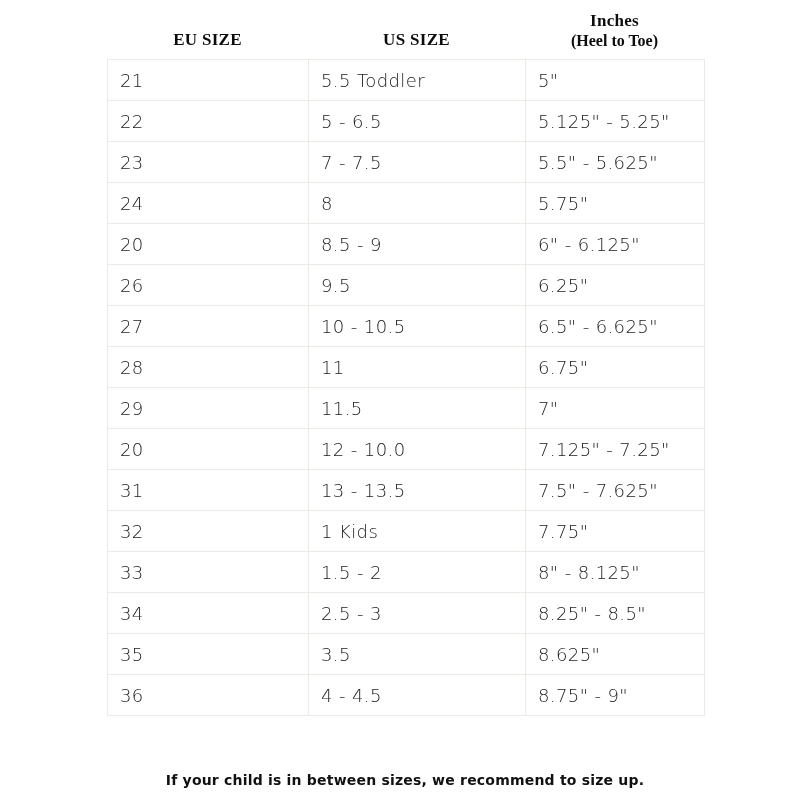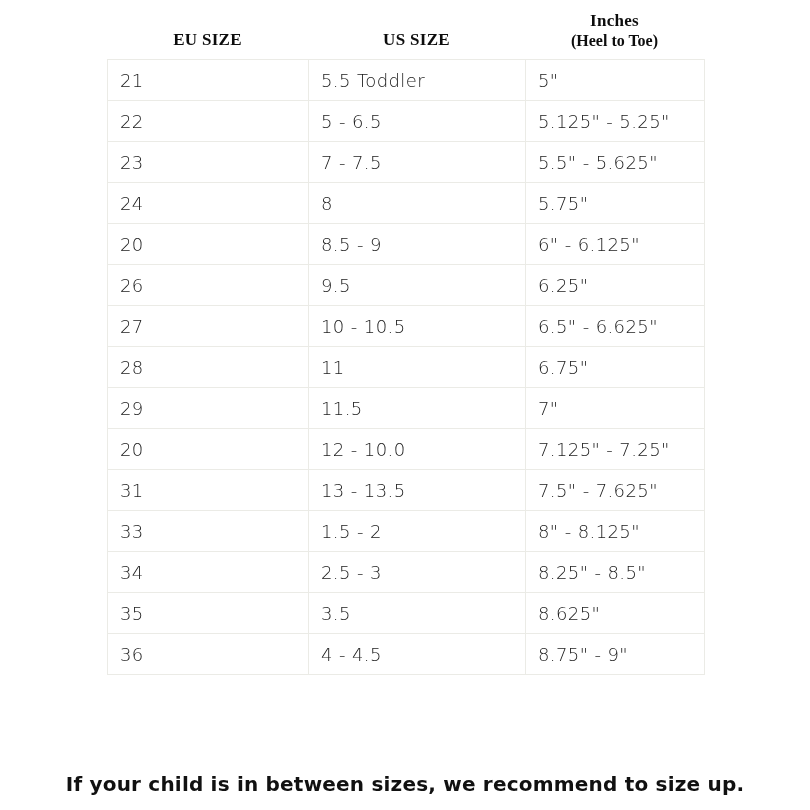--- a/index.html
+++ b/index.html
@@ -88,21 +88,21 @@
   }
 
   
   .footer-note {
     position: absolute;
     left: 0;
     top: 772px;
     width: 810px;
     text-align: center;
     font-family: "DejaVu Sans", "Liberation Sans", sans-serif;
-    font-size: 20px;
+    font-size: 14px;
     font-weight: 700;
     color: #111111;
     letter-spacing: 0.2px;
   }
 </style>
 </head>
 <body>
 
 <div class="page">
 
@@ -175,20 +175,25 @@
           <td>20</td>
           <td>12 - 10.0</td>
           <td>7.125" - 7.25"</td>
         </tr>
         <tr>
           <td>31</td>
           <td>13 - 13.5</td>
           <td>7.5" - 7.625"</td>
         </tr>
         <tr>
+          <td>32</td>
+          <td>1 Kids</td>
+          <td>7.75"</td>
+        </tr>
+        <tr>
           <td>33</td>
           <td>1.5 - 2</td>
           <td>8" - 8.125"</td>
         </tr>
         <tr>
           <td>34</td>
           <td>2.5 - 3</td>
           <td>8.25" - 8.5"</td>
         </tr>
         <tr>

